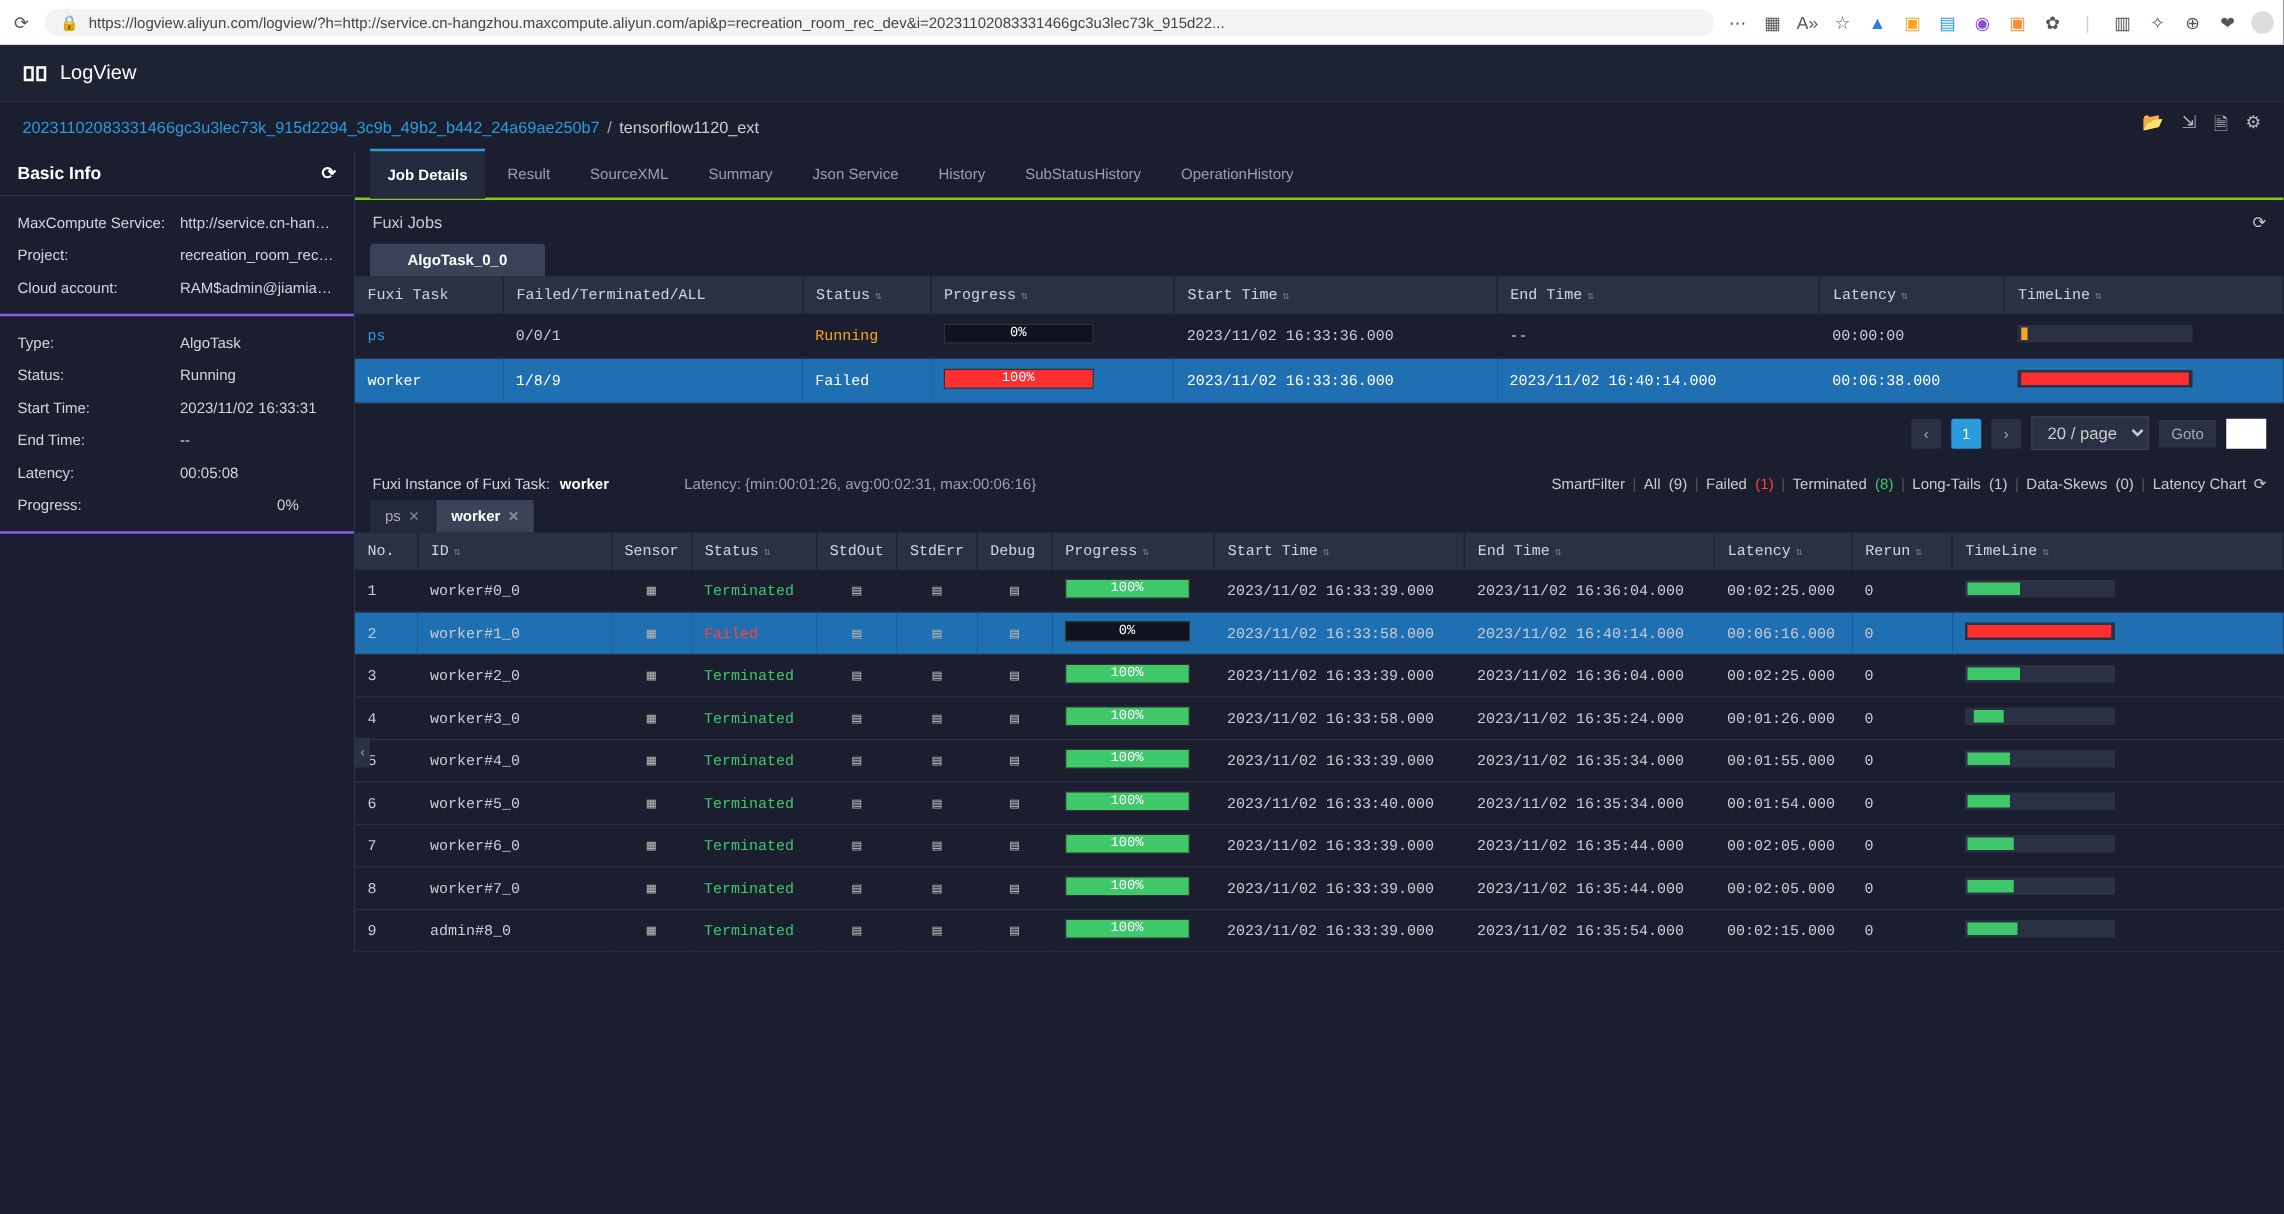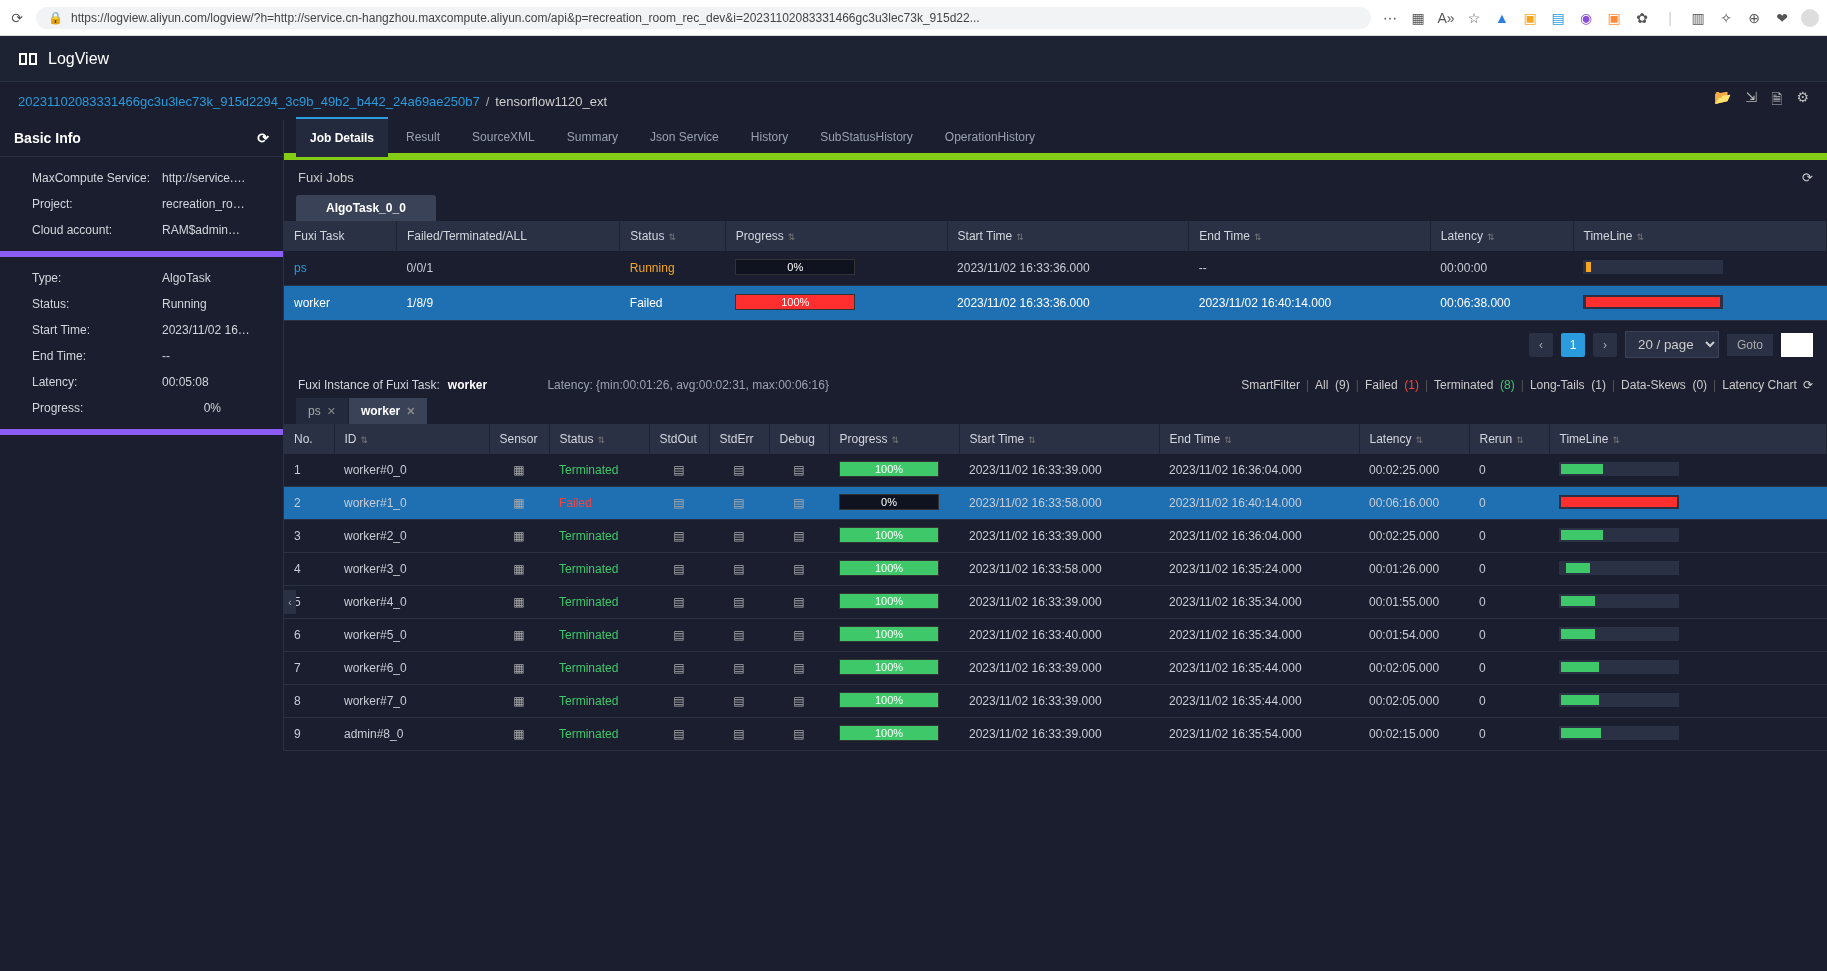--- a/index.html
+++ b/index.html
@@ -10,40 +10,40 @@
 .app-header { display: flex; align-items: center; height: 46px; background: #1d2333; padding: 0 18px; color: #fff; font-size: 16px; border-bottom: 1px solid #2a3145; }
 .app-header .logo { display: inline-flex; align-items: center; gap: 10px; font-weight: 500; }
 .crumb-bar { display: flex; align-items: center; height: 38px; padding: 0 18px; background: #1a1e2e; font-size: 13px; }
 .crumb-bar .link { color: #2a9bdc; }
 .crumb-bar .sep { color: #aaa; margin: 0 6px; }
 .crumb-bar .current { color: #cfcfcf; }
 .crumb-actions { margin-left: auto; display: flex; gap: 14px; color: #bbb; font-size: 14px; }
 .main { display: flex; }
 .side { width: 284px; border-right: 1px solid #2a3145; }
 .side-head { display: flex; align-items: center; justify-content: space-between; padding: 10px 14px; font-size: 14px; font-weight: 600; color: #fff; border-bottom: 1px solid #2a3145; }
-.side-group { padding: 8px 32px; border-bottom: 6px solid #8b5cf6; }
+.side-group { padding: 8px 14px; border-bottom: 2px solid #8b5cf6; }
 .side-row { display: flex; padding: 6px 0; font-size: 12px; }
 .side-row .label { width: 130px; color: #d2d6dd; }
 .side-row .value { flex: 1; color: #d2d6dd; overflow: hidden; text-overflow: ellipsis; white-space: nowrap; }
 .link-blue { color: #2a9bdc; }
 .status-running { color: #f5a623; }
 .status-term { color: #3fc86a; }
 .status-fail { color: #ff4136; }
 .progress-box { width: 120px; height: 16px; background: #0f1320; border: 1px solid #333; display: inline-flex; align-items: center; position: relative; }
 .progress-fill { height: 100%; background: #ff2f2f; }
 .progress-fill.green { background: #3fc86a; }
 .progress-label { position: absolute; width: 100%; text-align: center; font-size: 11px; color: #fff; }
 .content { flex: 1; padding: 0; }
-.tabs { display: flex; align-items: center; height: 40px; border-bottom: 7px solid #84cc16; padding: 0 12px; gap: 4px; }
+.tabs { display: flex; align-items: center; height: 40px; border-bottom: 2px solid #84cc16; padding: 0 12px; gap: 4px; }
 .tabs .tab { padding: 0 14px; height: 40px; display: inline-flex; align-items: center; color: #9aa1ae; cursor: pointer; font-size: 12px; }
 .tabs .tab.active { color: #fff; border-top: 2px solid #2a9bdc; background: #232a3d; font-weight: 600; }
 .fuxi-head { display: flex; align-items: center; justify-content: space-between; padding: 10px 14px; font-size: 13px; color: #ccc; }
 .sub-tabs { display: flex; padding: 0 12px; }
 .sub-tab { padding: 6px 30px; background: #3a4258; color: #fff; font-size: 12px; border-radius: 3px 3px 0 0; font-weight: 600; }
-table { border-collapse: collapse; width: 100%; }
+table { border-collapse: collapse; width: 100%; font-family: Liberation Mono, monospace; }
 th, td { font-size: 12px; padding: 8px 10px; text-align: left; }
 th { background: #2a3145; color: #d2d6dd; font-weight: 500; border-right: 1px solid #1d2333; }
 .fuxi-table td { border-bottom: 1px solid #2a3145; }
 .fuxi-table tr.sel td { background: #1f6fb3; color: #fff; }
 .pager { display: flex; justify-content: flex-end; align-items: center; gap: 8px; padding: 10px 14px; color: #aaa; }
 .pager .pg-btn { width: 24px; height: 24px; display: inline-flex; align-items: center; justify-content: center; background: #2a3145; border-radius: 2px; }
 .pager .pg-btn.active { background: #2a9bdc; color: #fff; }
 .pager select { background: #2a3145; border: 1px solid #3a4258; color: #ccc; padding: 4px 8px; }
 .pager .goto { background: #2a3145; padding: 4px 10px; }
 .pager input { width: 32px; height: 24px; border: none; background: #fff; }

